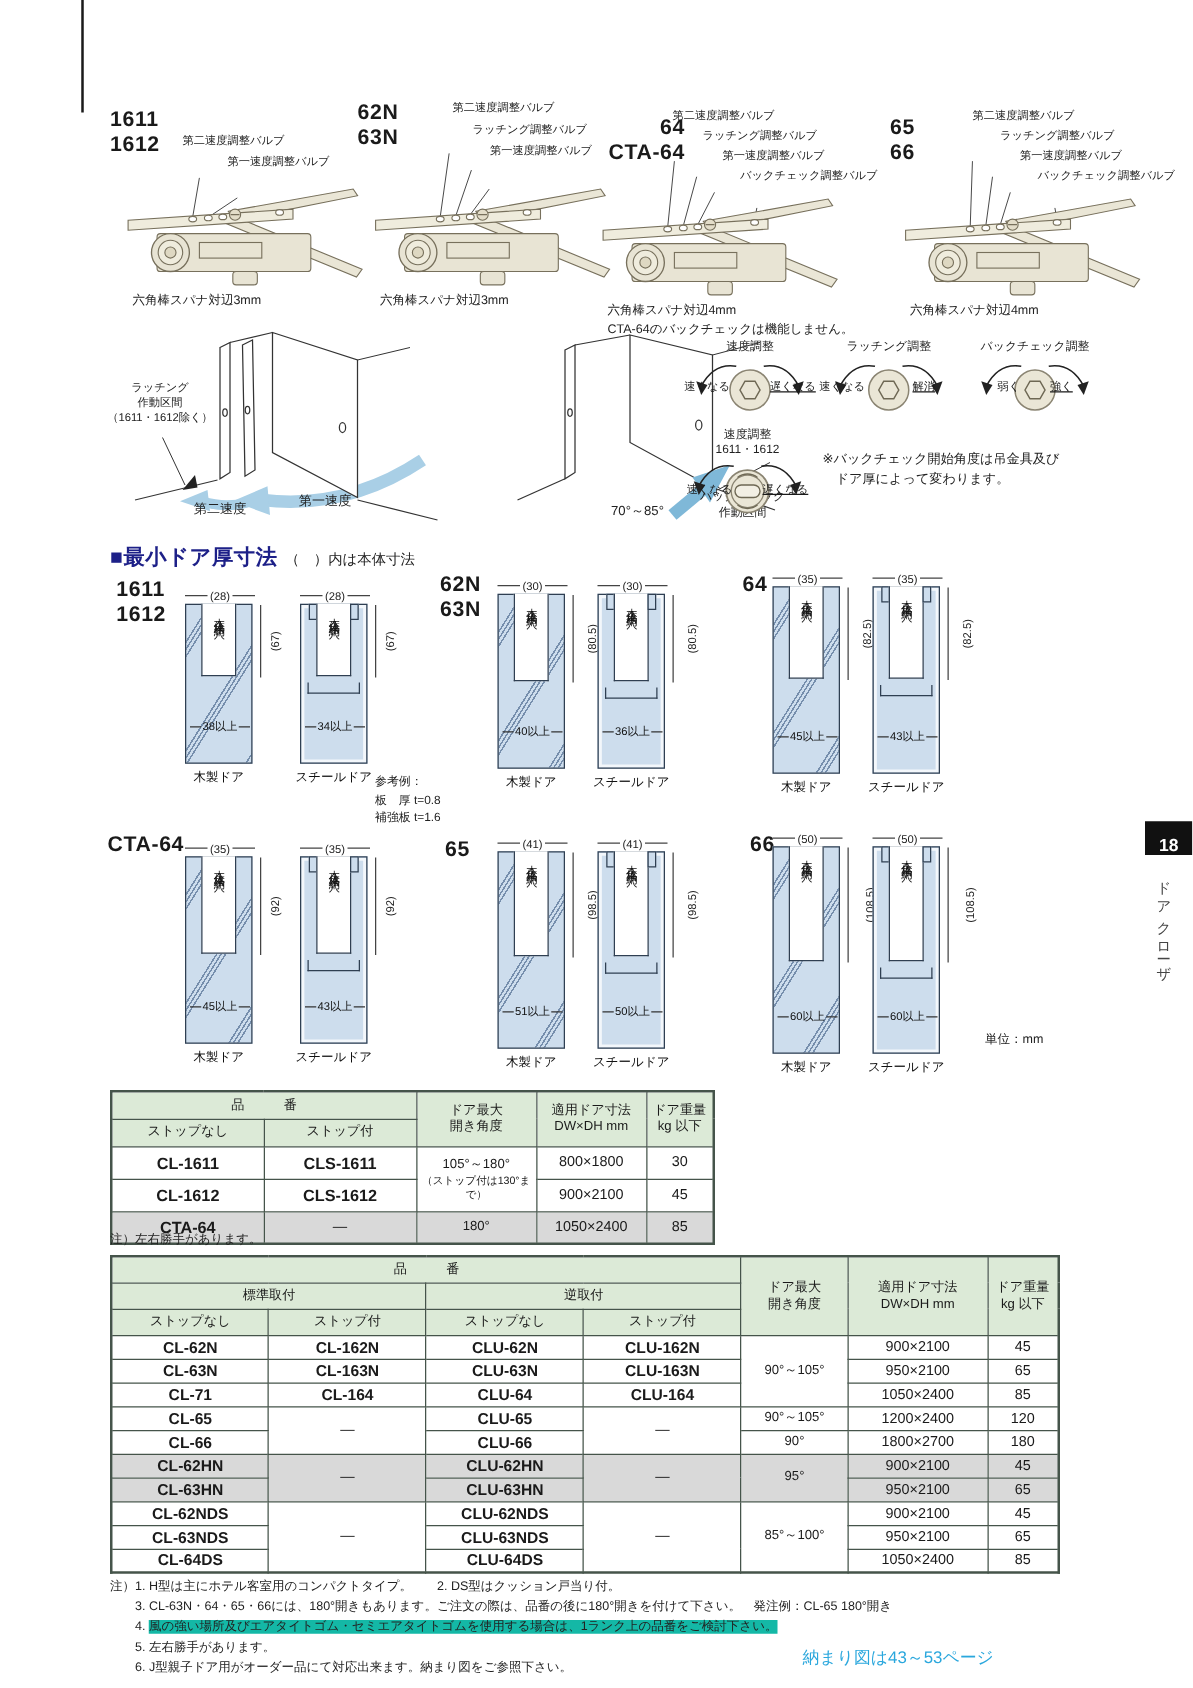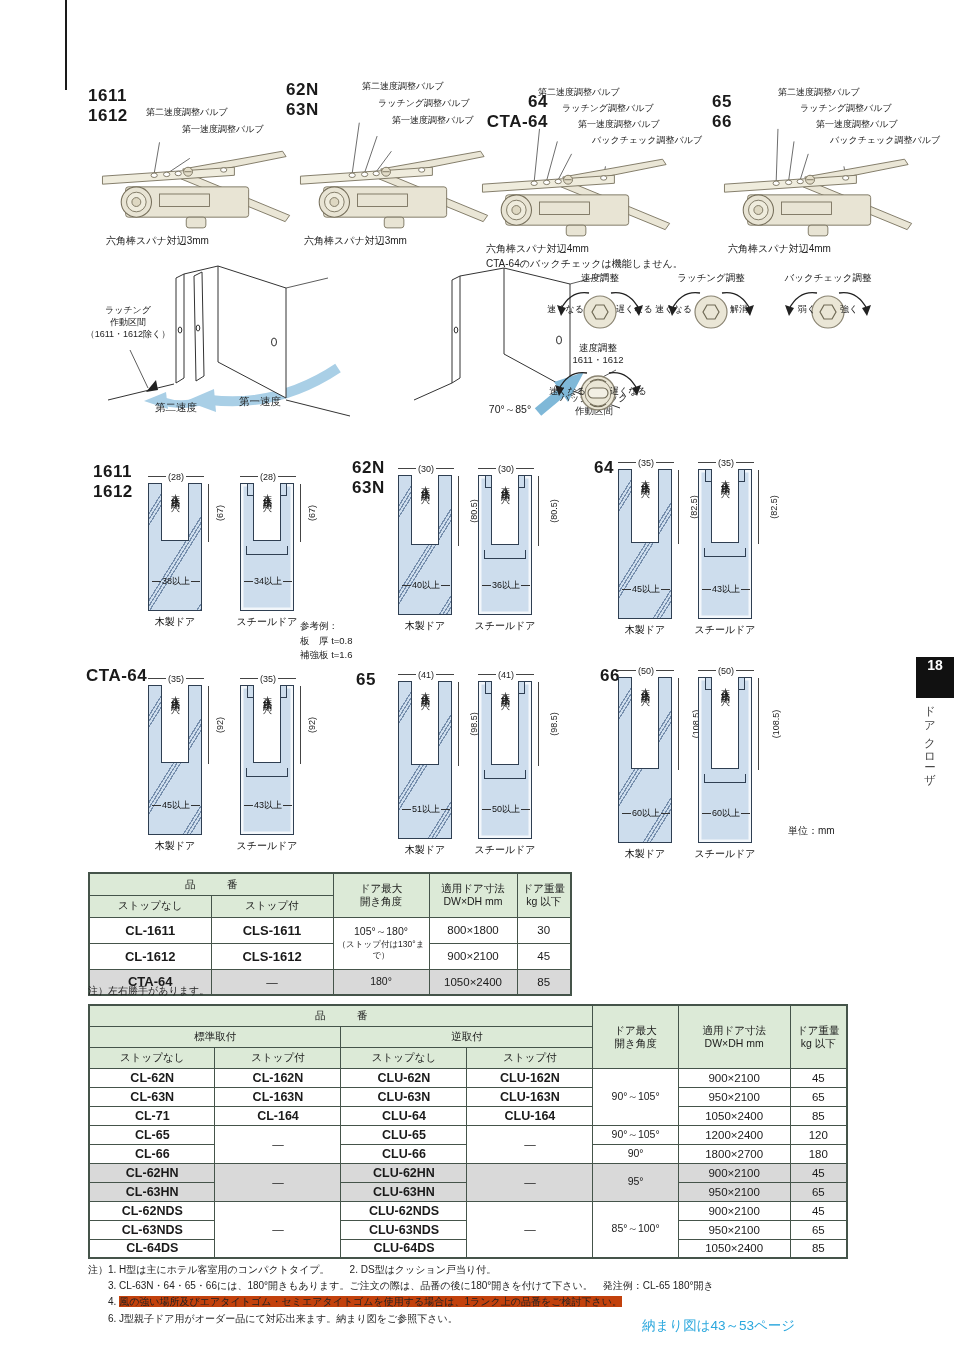--- a/index.html
+++ b/index.html
@@ -29,21 +29,21 @@
   .swing svg{overflow:visible;}
   .sw-label{position:absolute;font-size:9px;line-height:1.35;text-align:center;color:#222;}
   .sw-big{font-size:10.5px;}
 
   
   .knob{position:absolute;text-align:center;}
   .knob .ktitle{font-size:9.5px;line-height:1.25;white-space:pre-line;color:#222;}
   .knob .krow{position:relative;height:46px;margin-top:1px;}
   .knob .kl,.knob .kr{position:absolute;top:18px;font-size:9px;white-space:nowrap;}
   .knob .kl{right:78px;}
-  .knob .kr{left:78px;}
+  .knob .kr{left:78px;text-decoration:underline;}
   .knob svg{position:absolute;left:50%;transform:translateX(-50%);overflow:visible;}
   .bk-note{position:absolute;font-size:10.5px;line-height:1.5;white-space:pre-line;color:#222;}
 
   
   .tk-model{position:absolute;font-size:17px;font-weight:bold;line-height:1.15;white-space:pre-line;letter-spacing:.5px;}
   .door{position:absolute;width:90px;--doorblue:#cddded;}
   .door .dimtop{width:56px;height:13px;display:flex;align-items:center;gap:2px;font-size:9px;color:#222;}
   .door .dimtop::before,.door .dimtop::after{content:"";flex:1;height:1px;background:#444;}
   .door .body{position:relative;width:54px;height:var(--h);background:var(--doorblue);
               border:1px solid #2f3f52;box-sizing:border-box;}
@@ -90,26 +90,26 @@
   .gray td{background:#d9d9d9;}
   .t1 thead tr{height:22px;}
   .t1 tbody tr{height:26px;margin-top:48px;}
   .t2 thead tr{height:21px;}
   .t2 tbody tr{height:19px;}
   .tnote{position:absolute;font-size:10px;color:#222;}
 
   
   .fnotes{position:absolute;font-size:10px;line-height:1.62;color:#222;}
   .fnotes .ind{margin-left:20px;}
-  .hl{background:#c2410c;}
+  .hl{background:#14b8a6;}
   .bluelink{position:absolute;font-size:13.5px;color:#2aa7dd;margin-top:27px;}
 
   
-  .tabbox{position:absolute;left:916px;top:657px;width:38px;height:41px;background:#111;color:#fff;
-        font-size:14px;font-weight:bold;display:flex;align-items:flex-start;justify-content:center;}
+  .tabbox{position:absolute;left:916px;top:657px;width:38px;height:27px;background:#111;color:#fff;
+        font-size:14px;font-weight:bold;display:flex;align-items:flex-end;justify-content:center;}
   .tablabel{position:absolute;left:922px;top:697px;writing-mode:vertical-rl;font-size:11.5px;
         letter-spacing:3px;color:#444;}
 </style>
 </head>
 <body>
 
 <div class="page">
   <div class="cropline"></div>
 
   <svg width="0" height="0" style="position:absolute">
@@ -303,21 +303,26 @@
         <circle cx="55" cy="26" r="17" fill="#eae6d6" stroke="#8a8472" stroke-width="1.4"></circle>
         <circle cx="55" cy="26" r="13" fill="none" stroke="#8a8472" stroke-width="1"></circle>
         <rect x="45" y="21" width="20" height="10" rx="5" fill="#f2efe4" stroke="#6e6854" stroke-width="1.1"></rect>
         <path d="M47,15 A13,13 0 0 1 63,15" fill="none" stroke="#6e6854" stroke-width="1.1"></path>
         <path d="M47,37 A13,13 0 0 0 63,37" fill="none" stroke="#6e6854" stroke-width="1.1"></path>
       </svg>
       <span class="kl">速くなる</span>
       <span class="kr">遅くなる</span>
     </div>
   </div>
-
+  <div class="bk-note" style="left:658px;top:360px;">※バックチェック開始角度は吊金具及び
+　ドア厚によって変わります。</div>
+
+  <div class="abs" style="left:88px;top:434px;">
+    <span class="sec-title">■最小ドア厚寸法</span><span class="sec-sub">（　）内は本体寸法</span>
+  </div>
 
   <div class="tk-model" style="left:93px;top:462px;">1611
 1612</div>
   <div class="tk-model" style="left:352px;top:458px;">62N
 63N</div>
   <div class="tk-model" style="left:594px;top:458px;">64</div>
   <div class="tk-model" style="left:86px;top:666px;">CTA-64</div>
   <div class="tk-model" style="left:356px;top:670px;">65</div>
   <div class="tk-model" style="left:600px;top:666px;">66</div>
 
@@ -678,20 +683,21 @@
         <td class="val">1050×2400</td>
         <td class="val">85</td>
       </tr>
     </tbody>
   </table>
 
   <div class="fnotes" style="left:88px;top:1262px;width:700px;">
     <div>注）1. H型は主にホテル客室用のコンパクトタイプ。　　2. DS型はクッション戸当り付。</div>
     <div class="ind">3. CL-63N・64・65・66には、180°開きもあります。ご注文の際は、品番の後に180°開きを付けて下さい。　発注例：CL-65 180°開き</div>
     <div class="ind"><span>4. </span><span class="hl">風の強い場所及びエアタイトゴム・セミエアタイトゴムを使用する場合は、1ランク上の品番をご検討下さい。</span></div>
+    <div class="ind">5. 左右勝手があります。</div>
     <div class="ind">6. J型親子ドア用がオーダー品にて対応出来ます。納まり図をご参照下さい。</div>
   </div>
   <div class="bluelink" style="left:642px;top:1290px;">納まり図は43～53ページ</div>
 
   <div class="tabbox">
       <span>18</span>
     </div>
   <div class="tablabel">ドアクローザ</div>
 </div>
 

